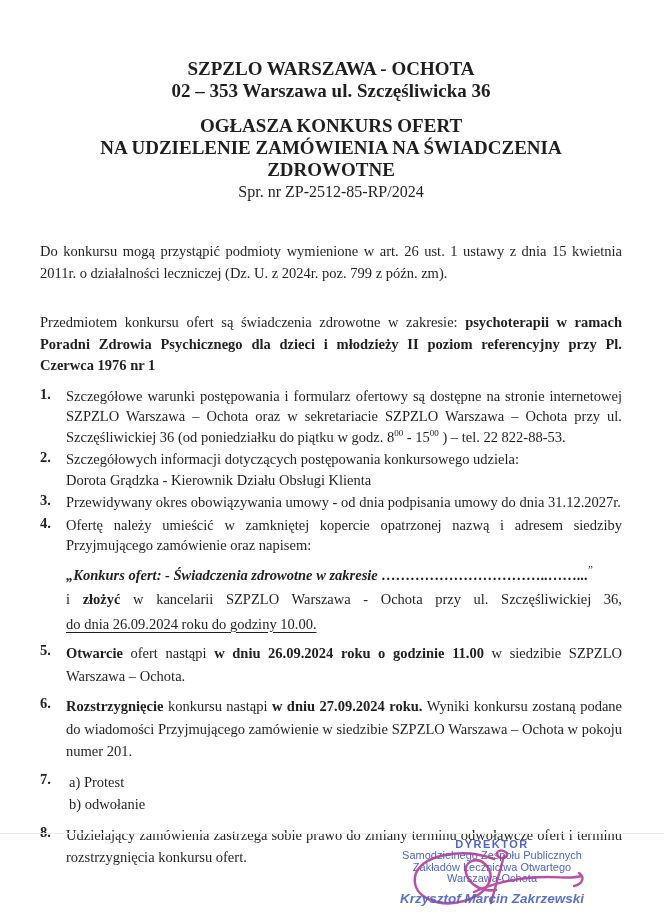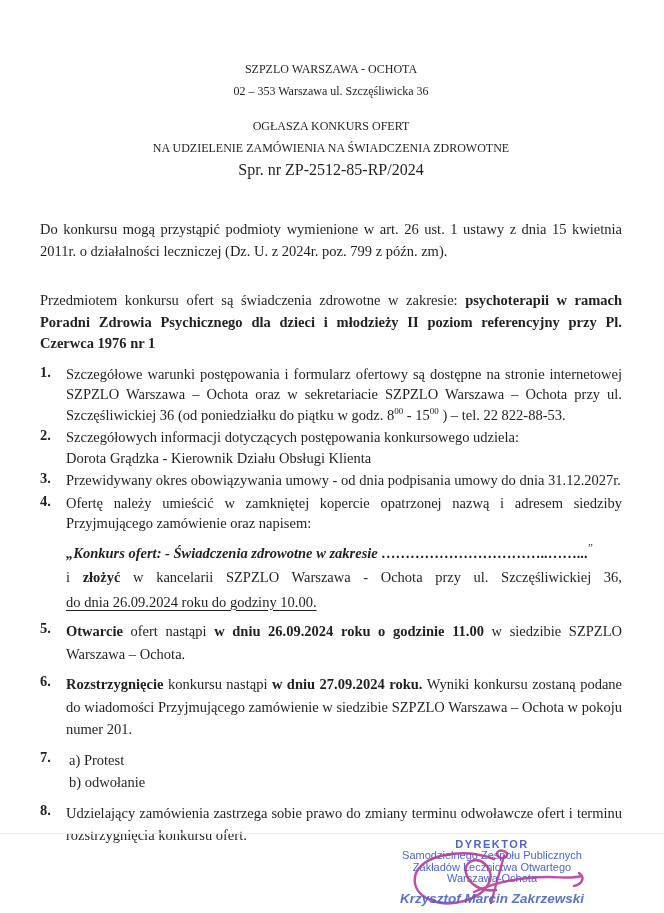--- a/index.html
+++ b/index.html
@@ -15,21 +15,21 @@
     overflow:hidden;
     box-sizing:border-box;
     padding:58px 42px 0 40px;
     font-family:"Liberation Serif", serif;
     color:#1f1f1f;
     font-size:14.5px;
   }
   
   .doc-header{text-align:center;}
   .hline{line-height:22px;}
-  .hbold{font-weight:normal;font-size:12px;}
+  .hbold{font-weight:bold;font-size:19px;}
   .hnorm{font-size:16px;}
   .hspace{height:13px;}
   
   .para{
     text-align:justify;
     line-height:21.5px;
     margin:0;
   }
   .p1{margin-top:38px;}
   .p2{margin-top:28px;}

